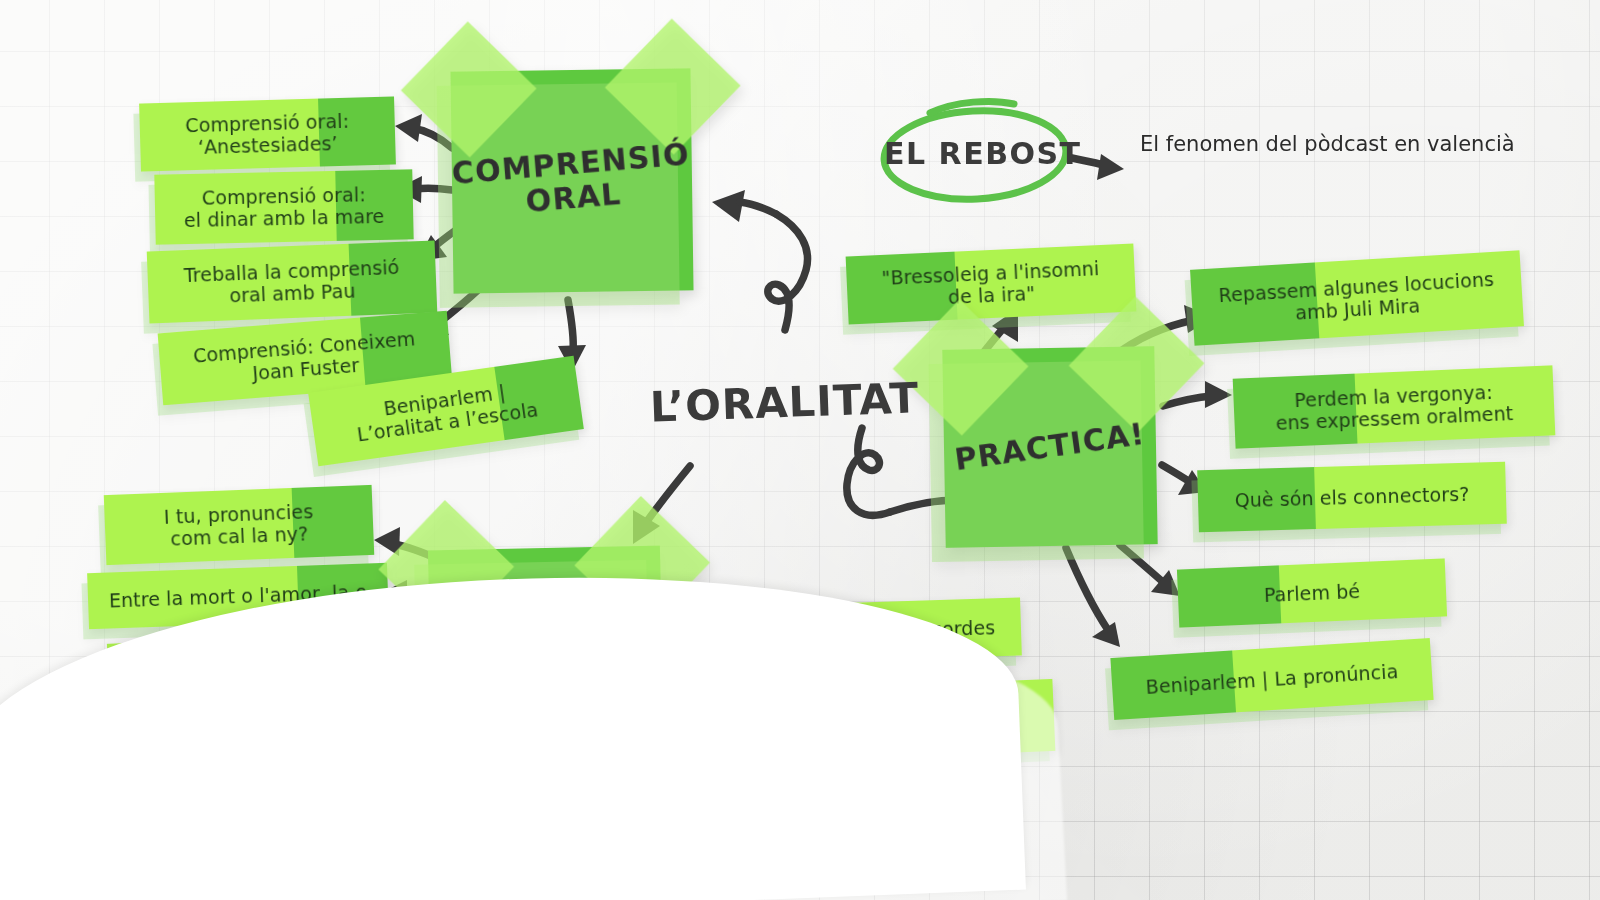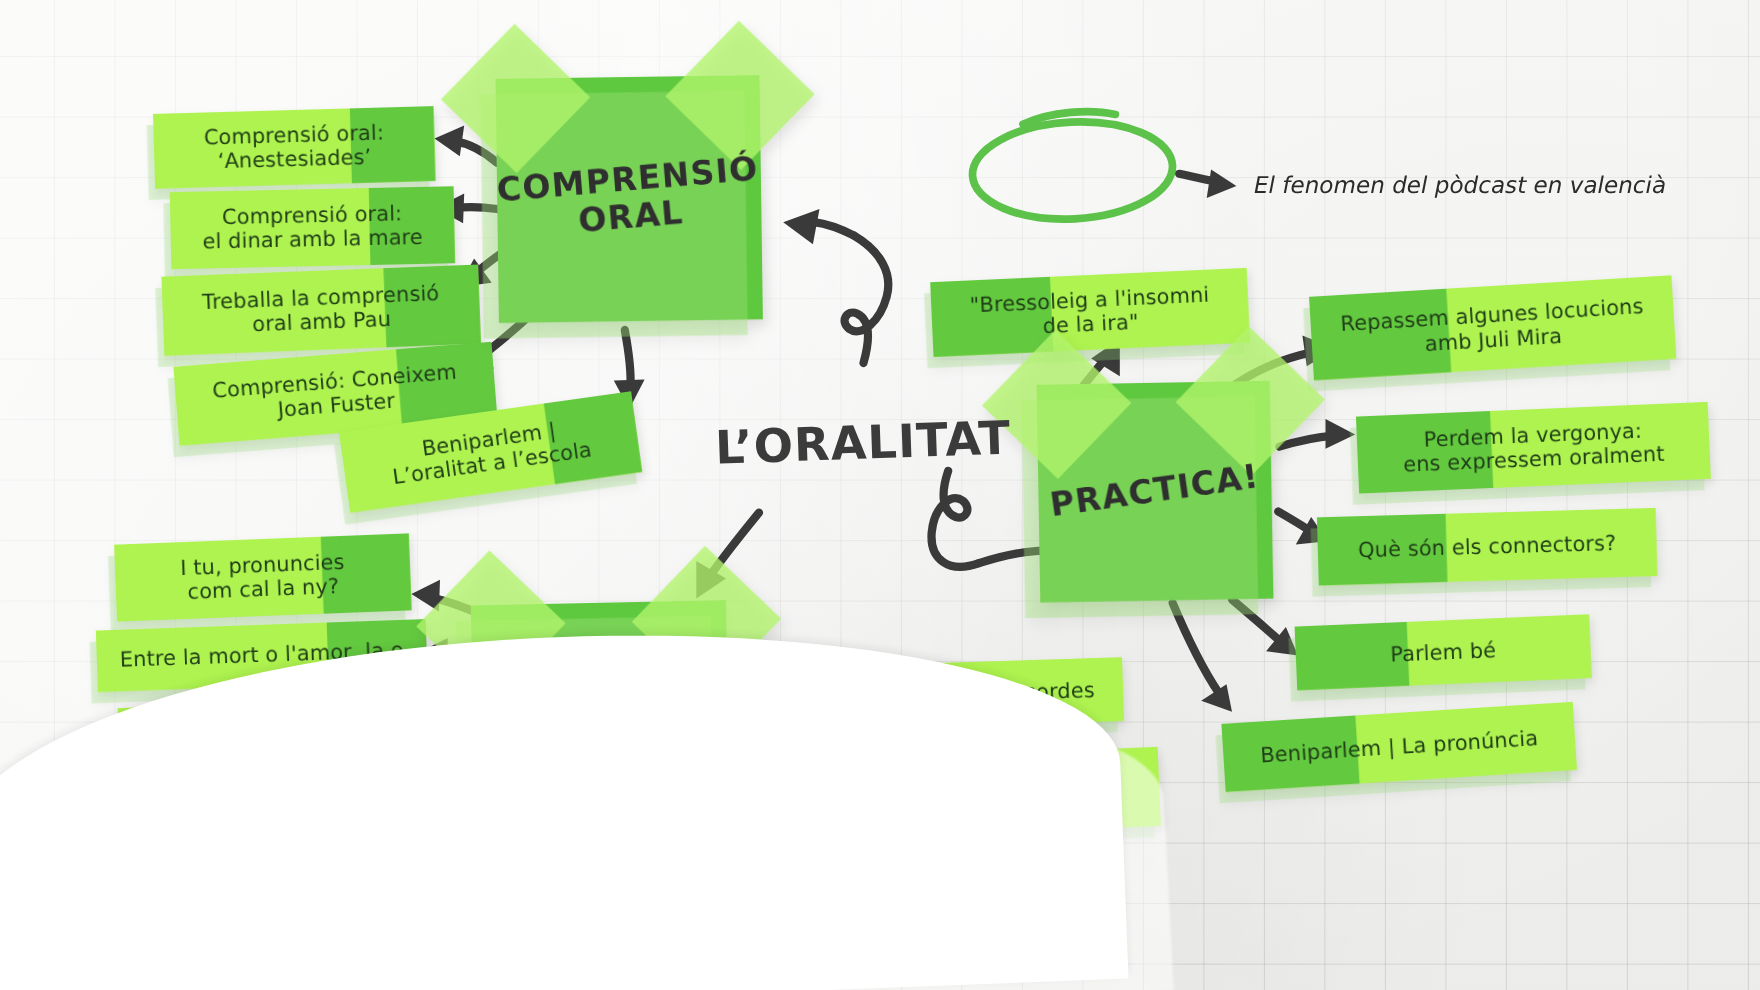--- a/index.html
+++ b/index.html
@@ -400,18 +400,21 @@
 
   <div class="card" style="left:430px;top:548px;width:232px;height:202px;transform:rotate(-1.2deg);">
     <span class="shadowpad"></span>
     <span class="tape tl"></span>
     <span class="tape tr"></span>
     <span class="label" style="transform:rotate(-8deg);">FONÈTICA</span>
   </div>
 
   <div class="centre-title" style="left:650px;top:378px;transform:rotate(-2deg);">L’ORALITAT</div>
 
-  <div class="podcast-text" style="left:1140px;top:156px;font-style:italic;">El fenomen del pòdcast en valencià</div>
+  <div class="rebost-wrap" style="left:866px;top:108px;width:200px;height:92px;">
+    <div class="rebost-text">EL REBOST</div>
+  </div>
+  <div class="podcast-text" style="left:1140px;top:132px;">El fenomen del pòdcast en valencià</div>
 
   <div class="torn2"></div>
   <div class="torn"></div>
 
 </div>
 
 </body></html>

